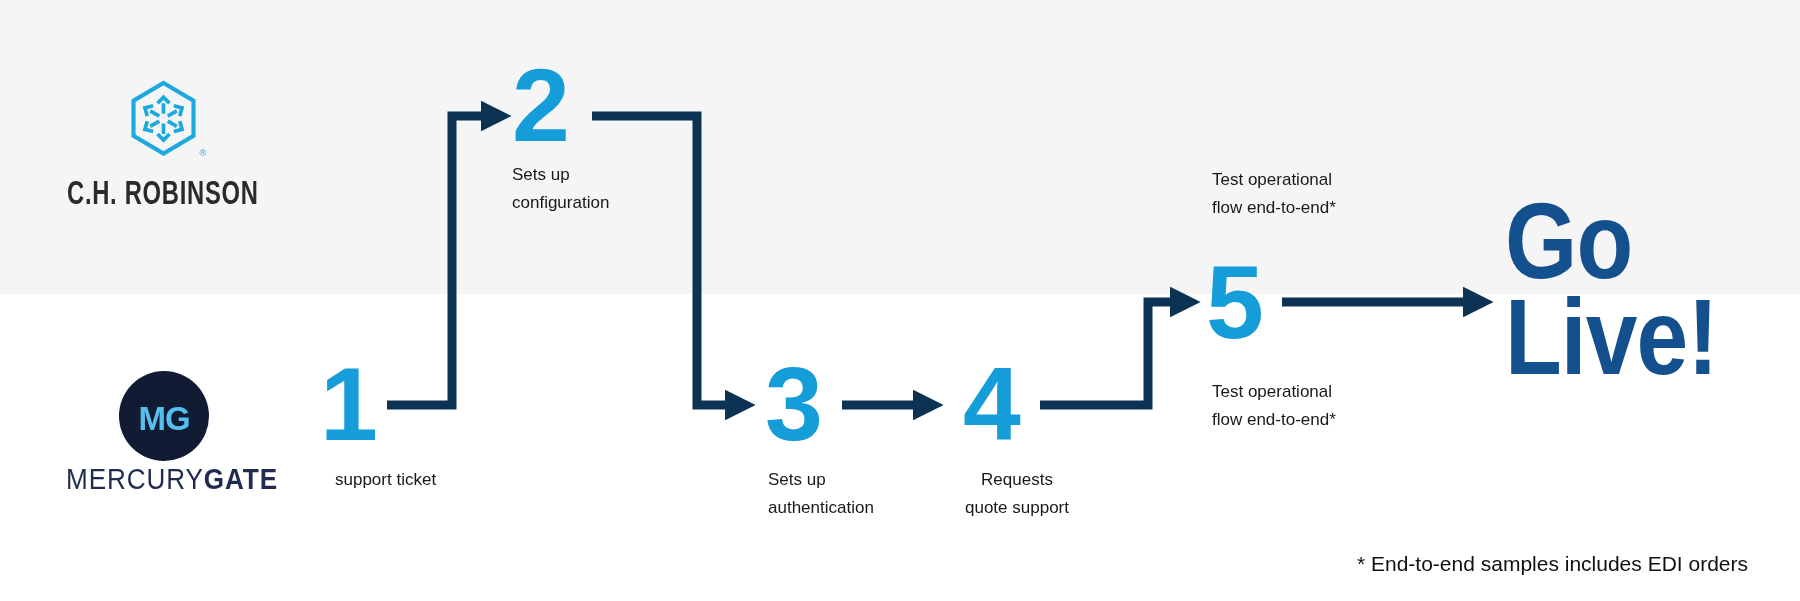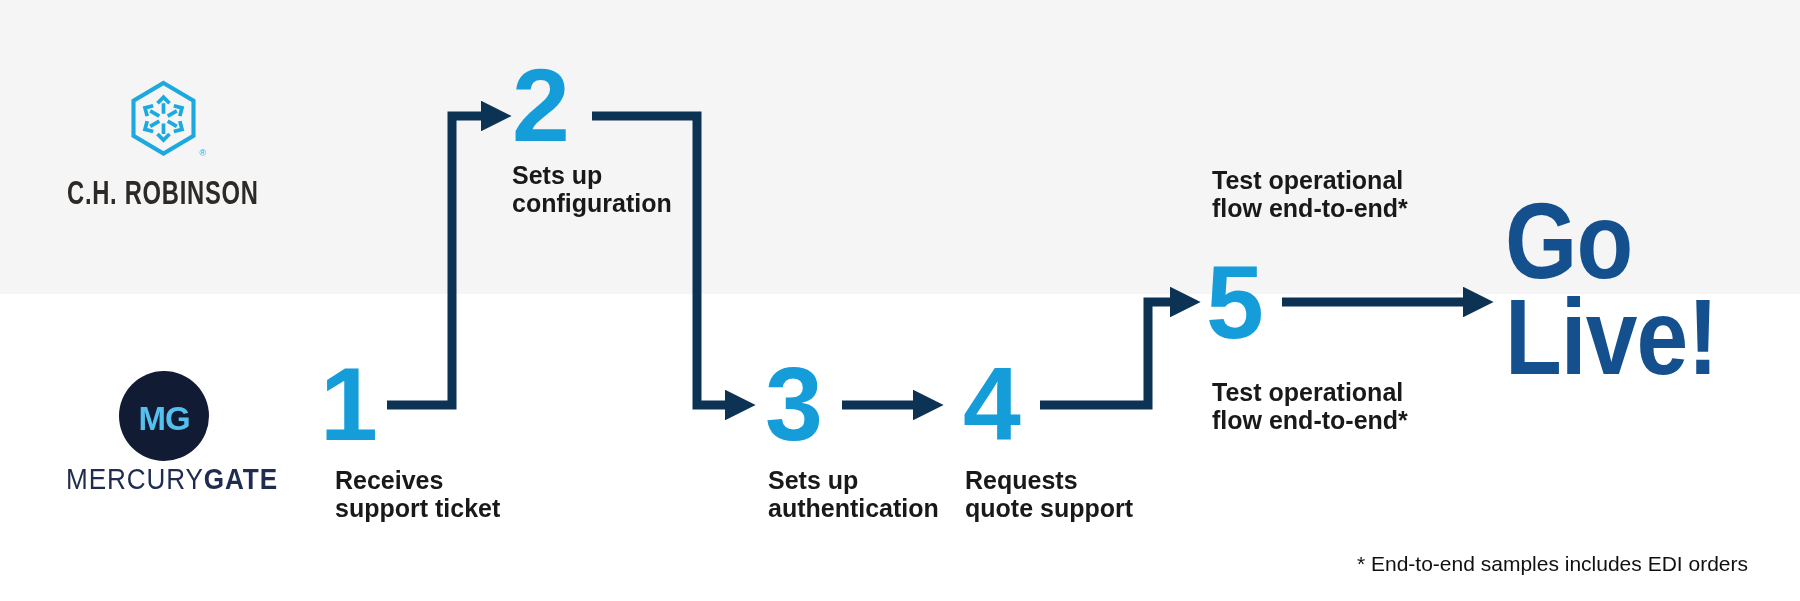--- a/index.html
+++ b/index.html
@@ -36,21 +36,21 @@
   .arrows path.line { stroke:var(--arrow-navy); stroke-width:9; fill:none; stroke-linejoin:miter; }
   .arrows marker path { fill:var(--arrow-navy); }
 
   
   .step-num {
     position:absolute; font-size:104px; font-weight:bold; line-height:104px;
     color:var(--step-number-blue); white-space:nowrap;
   }
   
   .step-label {
-    position:absolute; font-size:25px; font-weight:bold; line-height:28px;
+    position:absolute; font-size:17px; font-weight:normal; line-height:28px;
     color:var(--label-text); white-space:nowrap;
   }
 
   
   .go-live {
     position:absolute; left:1505px; top:193px;
     font-size:108px; font-weight:bold; line-height:96px; letter-spacing:-1px;
     color:var(--go-live-navy); white-space:nowrap;
     transform:scaleX(0.86); transform-origin:left top;
   }
@@ -108,32 +108,31 @@
     <path class="line" d="M 1282 302 H 1463" marker-end="url(#ah)"></path>
   </svg>
 
   <div class="step-num" style="left:320px; top:352px;">1</div>
   <div class="step-num" style="left:512px; top:53px;">2</div>
   <div class="step-num" style="left:765px; top:352px;">3</div>
   <div class="step-num" style="left:963px; top:352px;">4</div>
   <div class="step-num" style="left:1206px; top:250px;">5</div>
 
   <div class="step-label" style="left:335px; top:466px;">
-    <div>Receives</div>
     <div>support ticket</div>
   </div>
   <div class="step-label" style="left:512px; top:161px;">
     <div>Sets up</div>
     <div>configuration</div>
   </div>
   <div class="step-label" style="left:768px; top:466px;">
     <div>Sets up</div>
     <div>authentication</div>
   </div>
-  <div class="step-label" style="left:965px; top:466px;">
+  <div class="step-label" style="left:965px; top:466px;text-align:center;">
     <div>Requests</div>
     <div>quote support</div>
   </div>
   <div class="step-label" style="left:1212px; top:166px;">
     <div>Test operational</div>
     <div>flow end-to-end*</div>
   </div>
   <div class="step-label" style="left:1212px; top:378px;">
     <div>Test operational</div>
     <div>flow end-to-end*</div>

